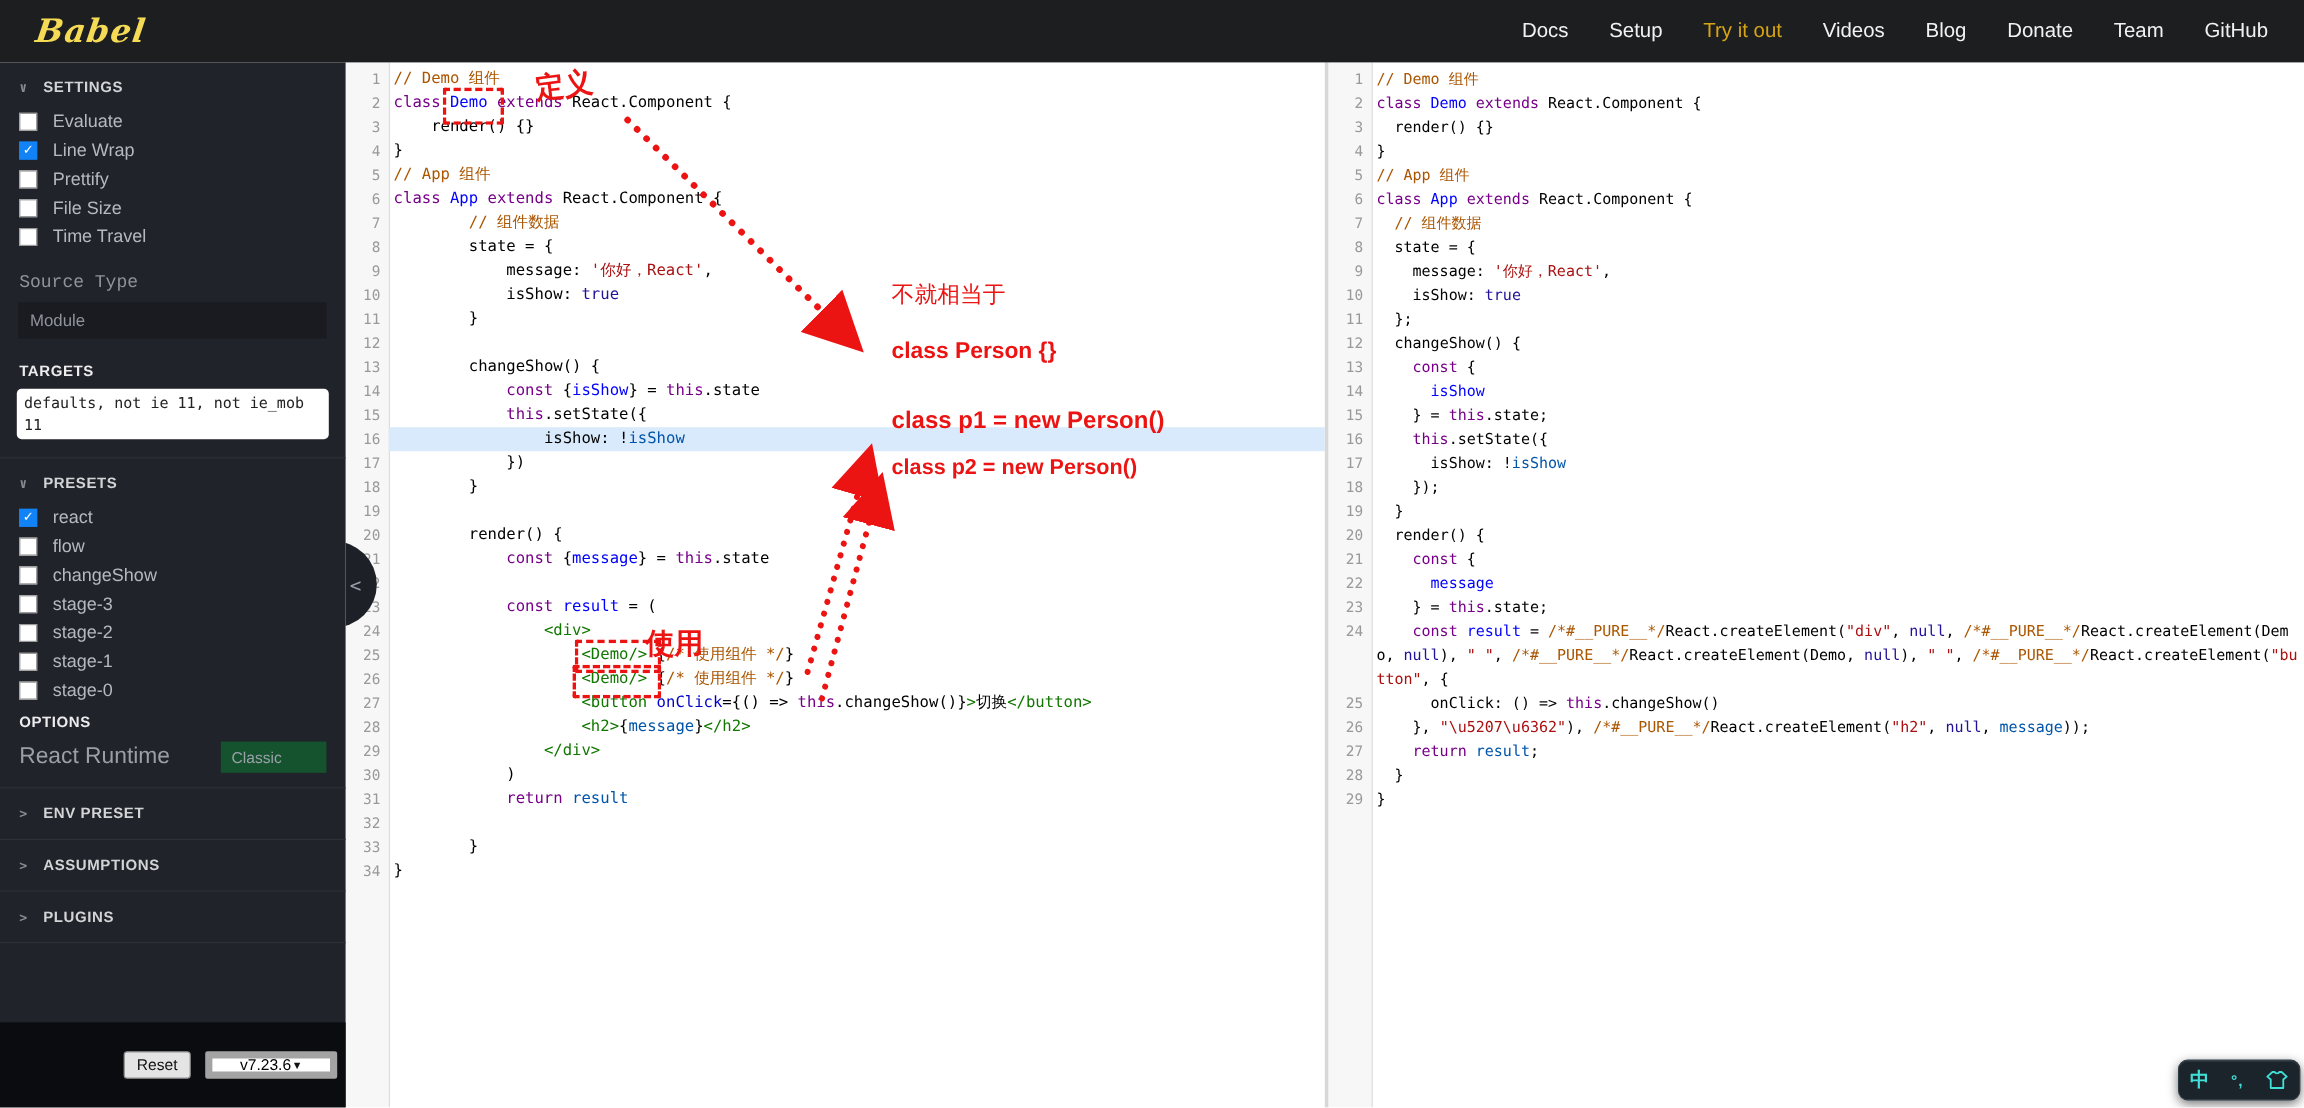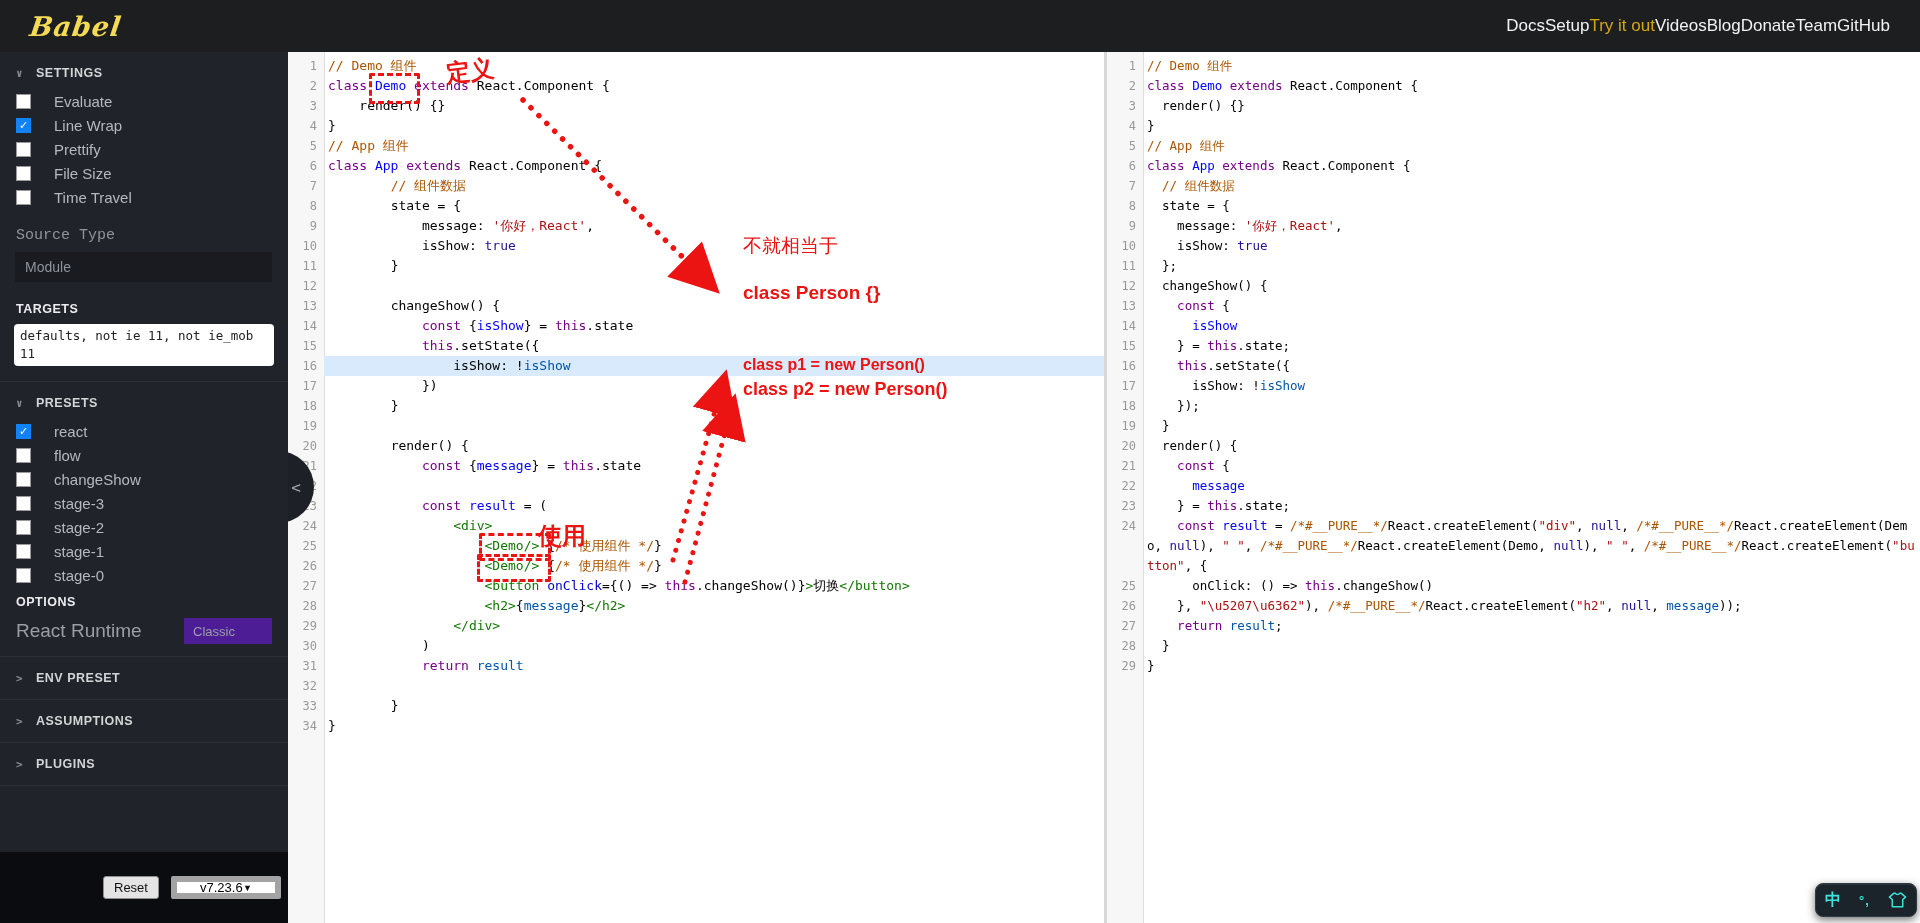--- a/index.html
+++ b/index.html
@@ -1,42 +1,42 @@
 <!DOCTYPE html>
 <html><head>
 <meta charset="utf-8">
 <style>
   html,body{margin:0;padding:0;width:1920px;height:923px;overflow:hidden;background:#fff;
     font-family:"Liberation Sans",sans-serif;position:relative;}
   
   .header{position:absolute;top:0;left:0;right:0;height:52px;background:#1d1e20;display:flex;align-items:center;z-index:10;}
   .logo{margin-left:30px;font-family:"DejaVu Serif",serif;font-style:italic;font-weight:bold;
     font-size:27px;color:#f5da55;transform:skewX(-8deg);letter-spacing:1px;}
-  .nav{margin-left:auto;margin-right:30px;display:flex;}
+  .nav{margin-left:auto;margin-right:30px;display:flex;gap:34px;}
   .nav-item{color:#f2f2f2;font-size:17px;cursor:pointer;}
   .nav-item.active{color:#d7a514;}
   
   .sidebar{position:absolute;left:0;top:52px;width:288px;bottom:0;background:#20232a;color:#b6b8bd;font-size:15px;z-index:5;}
   .sec-head{display:flex;align-items:center;gap:10px;padding:14px 16px 9px;color:#d3d4d6;font-weight:bold;font-size:12.5px;letter-spacing:.5px;}
   .chev{color:#878b92;font-size:11px;width:10px;display:inline-block;font-family:"DejaVu Sans Mono",monospace;}
-  .check-row{display:flex;align-items:center;gap:23px;padding:0 16px;height:24px;cursor:pointer;}
+  .check-row{display:flex;align-items:center;gap:13px;padding:0 16px;height:24px;cursor:pointer;}
   .cb{width:15px;height:15px;background:#fff;border:1px solid #9a9a9a;box-sizing:border-box;flex:0 0 15px;
     display:flex;align-items:center;justify-content:center;font-size:11px;color:#fff;line-height:1;}
   .cb.checked{background:#1283f7;border-color:#1283f7;}
   .src-label{padding:18px 16px 8px;color:#8f939b;font-family:Liberation Mono, monospace;}
   .module-select{margin:0 16px 0 15px;height:30px;background:#191b20;color:#8f939b;font-size:14px;
     display:flex;align-items:center;padding-left:10px;cursor:pointer;}
   .targets-title{padding:20px 16px 8px;font-weight:bold;font-size:12.5px;color:#ececee;letter-spacing:.5px;}
   .targets-input{margin:0 14px;height:42px;background:#fff;border-radius:4px;color:#222;
     font-family:"DejaVu Sans Mono",monospace;font-size:12.5px;padding:3px 6px;box-sizing:border-box;line-height:1.4;}
   .side-divider{height:1px;background:#2d3039;margin-top:15px;}
   .options-title{padding:8px 16px 4px;font-weight:bold;font-size:12.5px;color:#ececee;letter-spacing:.5px;}
   .runtime-row{display:flex;align-items:center;justify-content:space-between;padding:5px 16px 12px;}
   .runtime-label{color:#9a9ea6;font-size:19px;}
-  .runtime-select{width:88px;height:26px;background:#4c1d95;color:#9aa0a8;font-size:13px;
+  .runtime-select{width:88px;height:26px;background:#14532d;color:#9aa0a8;font-size:13px;
     display:flex;align-items:center;padding-left:9px;box-sizing:border-box;cursor:pointer;}
   .collapsed-row{display:flex;gap:10px;align-items:center;padding:14px 16px;font-weight:bold;font-size:12.5px;
     color:#d3d4d6;border-top:1px solid #2d3039;letter-spacing:.5px;cursor:pointer;}
   .collapsed-row:last-of-type{border-bottom:1px solid #2d3039;}
   .bottom-bar{position:absolute;left:0;right:0;bottom:0;height:71px;background:#0b0c0f;
     display:flex;align-items:center;padding-left:103px;gap:12px;box-sizing:border-box;}
   .reset-btn{height:21px;padding:0 10px;background:#e4e4e4;border:1px solid #8f8f8f;border-radius:3px;
     font-size:13px;color:#111;display:flex;align-items:center;cursor:pointer;}
   .version-select{width:110px;height:23px;background:#fff;border:6px solid #a3a3a3;border-radius:2px;
     font-size:13px;color:#000;display:flex;align-items:center;justify-content:space-between;
@@ -348,21 +348,21 @@
       <path d="M235,48 L424,234" stroke="#ec1313" stroke-width="5.5" fill="none" stroke-linecap="round" stroke-dasharray="0.1 11" marker-end="url(#arrhead)"></path>
       <path d="M385,508 L436,327" stroke="#ec1313" stroke-width="5" fill="none" stroke-linecap="round" stroke-dasharray="0.1 10" marker-end="url(#arrhead)"></path>
       <path d="M397,530 L445,351" stroke="#ec1313" stroke-width="5" fill="none" stroke-linecap="round" stroke-dasharray="0.1 10" marker-end="url(#arrhead)"></path>
     </svg>
     <div class="anno-box" style="left:81px;top:21px;width:45px;height:25px;"></div>
     <div class="anno-box" style="left:191px;top:481px;width:66px;height:22px;"></div>
     <div class="anno-box" style="left:189px;top:502px;width:68px;height:22px;"></div>
     <div class="anno anno-hand" style="left:158px;top:3px;transform:rotate(-7deg);">定义</div>
     <div class="anno anno-eq" style="left:455px;top:181px;">不就相当于</div>
     <div class="anno anno-code" style="left:455px;top:230px;">class Person {}</div>
-    <div class="anno anno-code" style="left:455px;top:304px;font-size:16px;">class p1 = new Person()</div>
+    <div class="anno anno-code" style="left:455px;top:288px;font-size:20px;">class p1 = new Person()</div>
     <div class="anno anno-code" style="left:455px;top:327px;font-size:18px;">class p2 = new Person()</div>
     <div class="anno anno-hand" style="left:250px;top:468px;">使用</div>
   </div>
 </div>
 
 <div class="divider"></div>
 
 <div class="pane output-pane">
   <div class="gutter-strip"></div>
   <div class="code-scroll" id="output-code">

